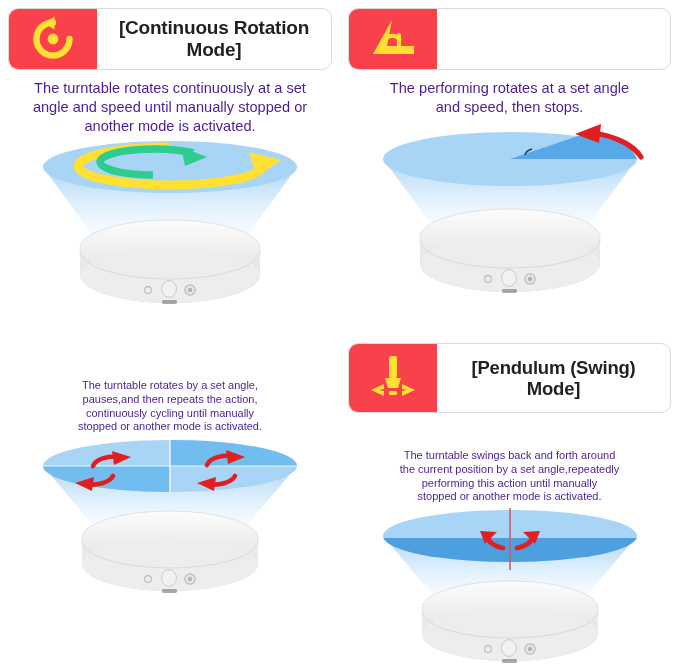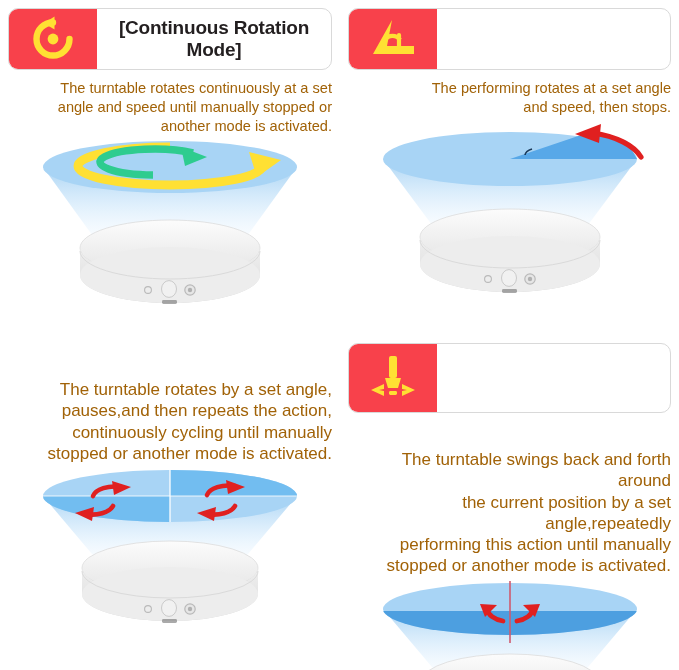--- a/index.html
+++ b/index.html
@@ -62,29 +62,29 @@
     font-weight: bold;
     line-height: 1.14;
     letter-spacing: -0.2px;
     padding: 0 6px;
     color: #231f20;
   }
   .panel.tall .badge-title { font-size: 18.5px; }
   
   .desc {
     margin-top: 9px;
-    text-align: right;
+    text-align: center;
     font-size: 14.6px;
     line-height: 1.29;
-    color: #a16207;
+    color: #4c1d95;
     width: 100%;
     white-space: pre-line;
     flex: none;
   }
-  .panel.tall .desc { font-size: 17px; line-height: 1.25; margin-top: 36px; }
+  .panel.tall .desc { font-size: 11px; line-height: 1.25; margin-top: 36px; }
   
   .illus {
     flex: 1 1 auto;
     width: 100%;
     display: flex;
     align-items: flex-start;
     justify-content: center;
     padding-top: 4px;
     box-sizing: border-box;
   }
@@ -288,20 +288,22 @@
         <svg width="54" height="48" viewBox="0 0 54 48">
           <rect x="23" y="2" width="8" height="22" rx="2" fill="#ffe033"></rect>
           <path d="M19 24 L35 24 L32 34 L22 34 Z" fill="#ffe033"></path>
           <rect x="23" y="37" width="8" height="4" rx="1.4" fill="#ffe033"></rect>
           <g fill="#ffe033">
             <path d="M18 30 L5 36 L18 42 L18 37 L13 36 L18 35 Z"></path>
             <path d="M36 30 L49 36 L36 42 L36 37 L41 36 L36 35 Z"></path>
           </g>
         </svg>
       </div>
+      <div class="badge-title">[Pendulum (Swing)
+Mode]</div>
     </div>
     <div class="desc">The turntable swings back and forth around
 the current position by a set angle,repeatedly
 performing this action until manually
 stopped or another mode is activated.</div>
     <div class="illus">
       <svg width="270" height="170" viewBox="0 0 270 170">
         <defs>
           <linearGradient id="beam4" x1="0" y1="0" x2="0" y2="1">
             <stop offset="0%" stop-color="#a6d2f3" stop-opacity="0.95"></stop>

